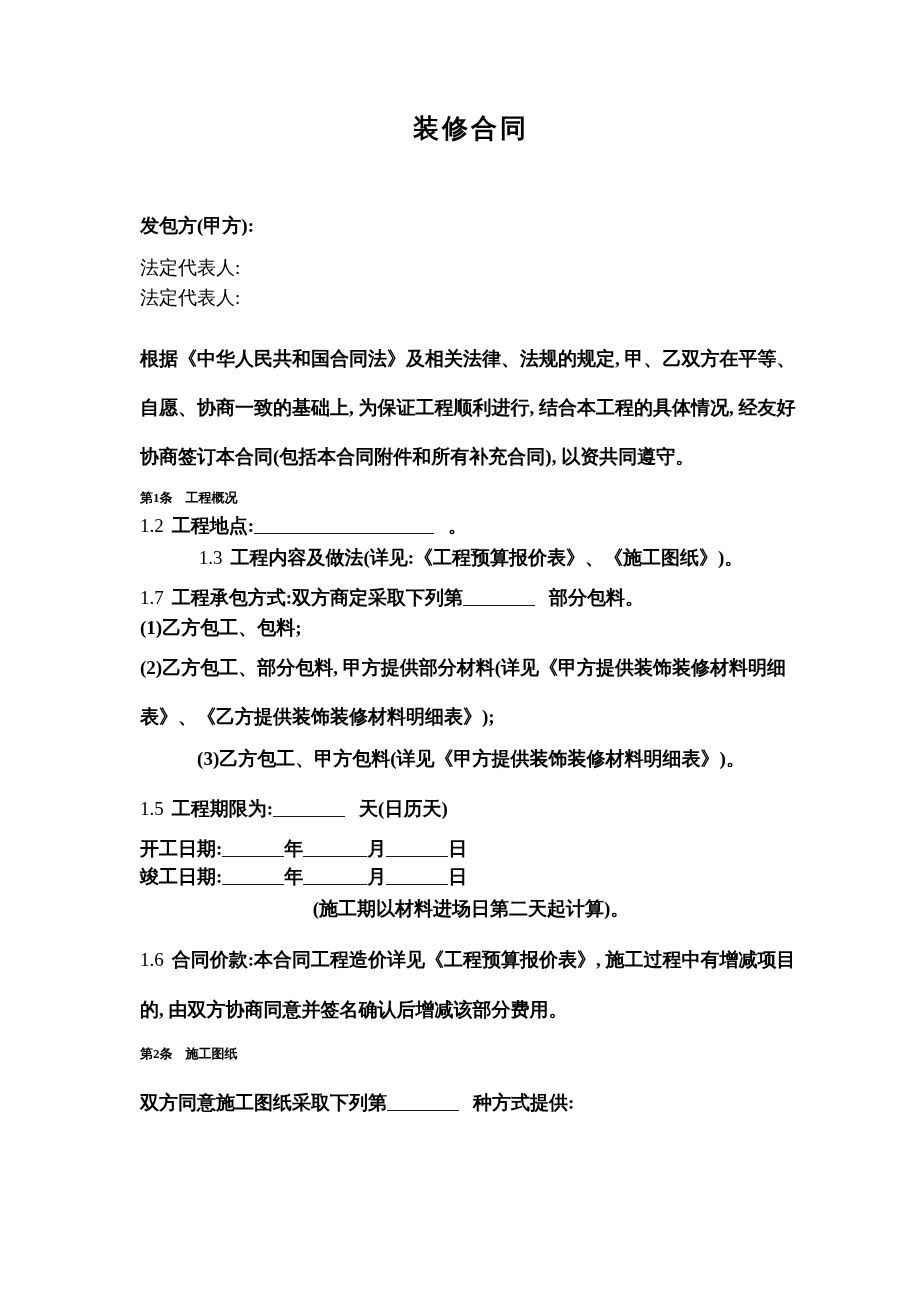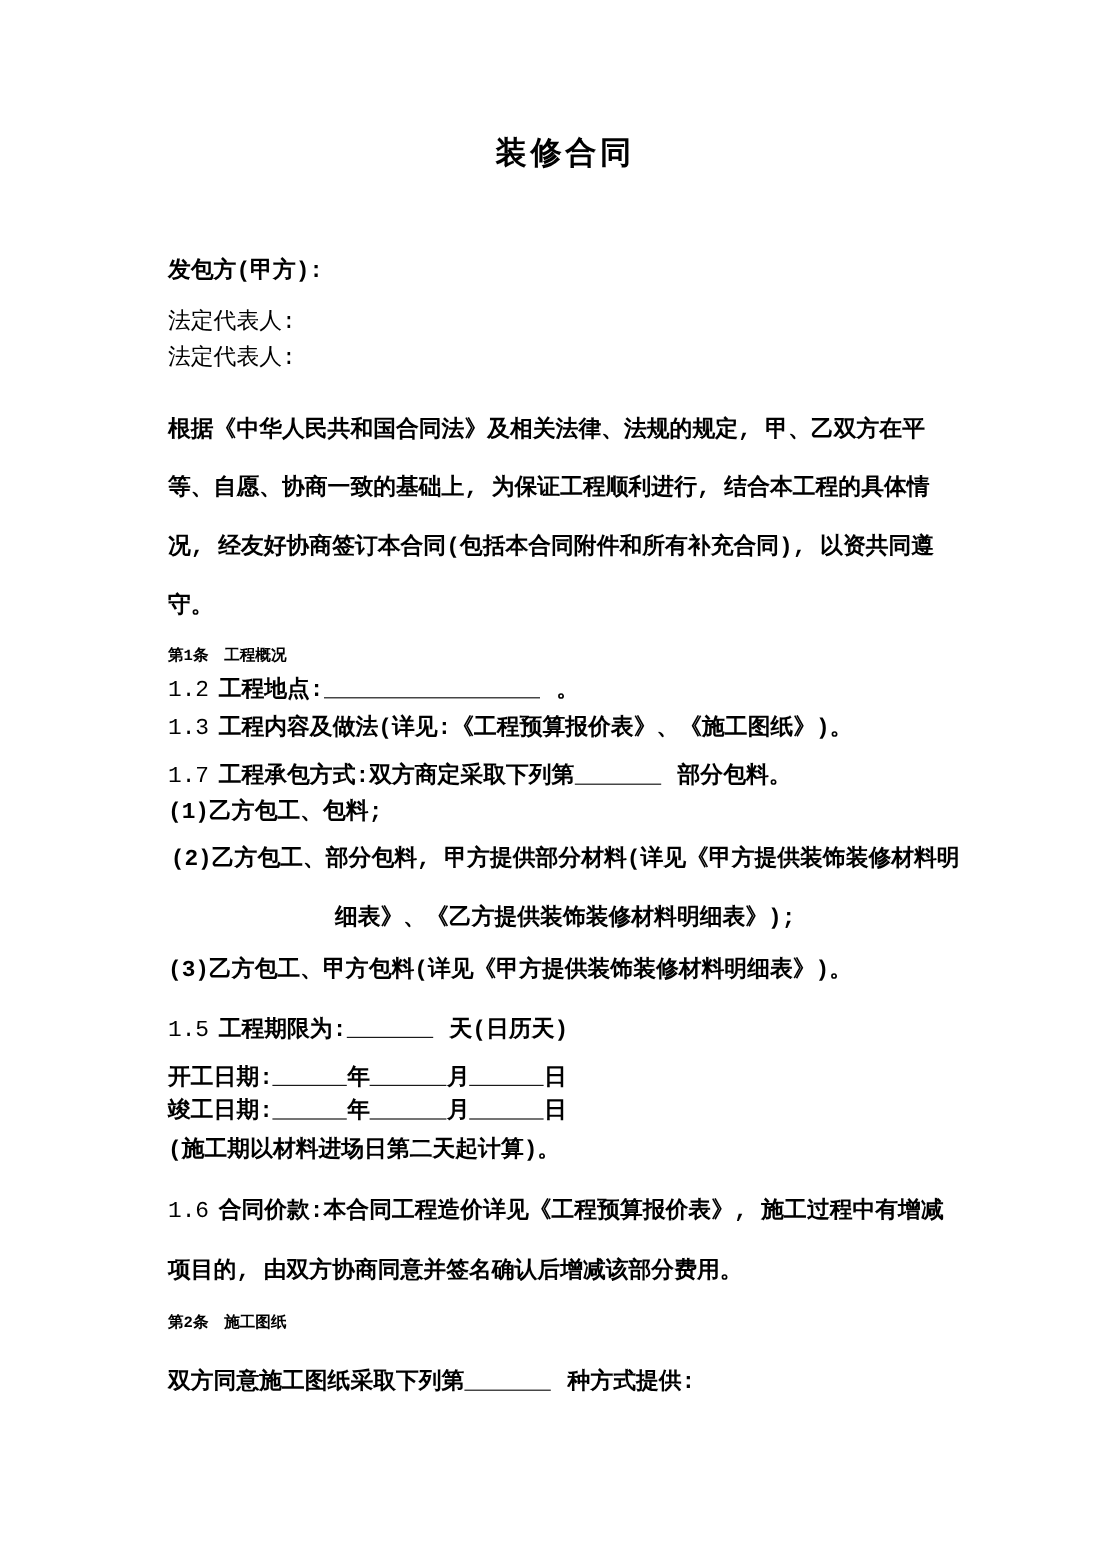--- a/index.html
+++ b/index.html
@@ -8,21 +8,21 @@
     background: #ffffff;
   }
   .page {
     position: relative;
     width: 920px;
     height: 1302px;
     margin: 0 auto;
     background: #ffffff;
     box-sizing: border-box;
     padding: 112px 118px 0 140px;
-    font-family: Liberation Mono, monospace;
+    font-family: Liberation Serif, serif;
     color: #000000;
     font-size: 19px;
     overflow: hidden;
   }
   .doc-title {
     margin: 0;
     text-align: center;
     font-size: 26px;
     font-weight: 700;
     line-height: 34px;
@@ -58,23 +58,23 @@
   .w62  { width: 62px; }
   .w64  { width: 64px; }
   .gap  { margin-left: 14px; }
 
   
   .mt-party    { margin-top: 66px; }
   .mt-rep      { margin-top: 14px; }
   .mt-2        { margin-top: 2px;  }
   .mt-preamble { margin-top: 22px; }
   .mt-h1       { margin-top: 3px;  }
-  .mt-4        { margin-top: 4px;  }
+  .mt-4        { margin-top: 4px; text-align: center;  }
   .mt-12       { margin-top: 12px; }
-  .mt-o2       { margin-top: 1px; text-align: center;  }
+  .mt-o2       { margin-top: 1px;  }
   .mt-22       { margin-top: 22px; }
   .mt-i16      { margin-top: 12px; }
   .mt-h2       { margin-top: 5px;  }
   .mt-last     { margin-top: 21px; }
   .wrap2 { line-height: 50px; white-space: normal; }
 </style>
 </head>
 <body>
 
 <div class="page">

